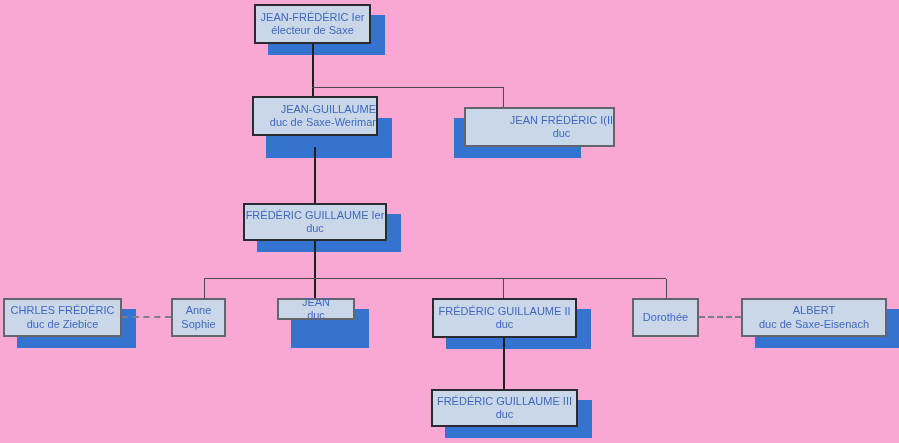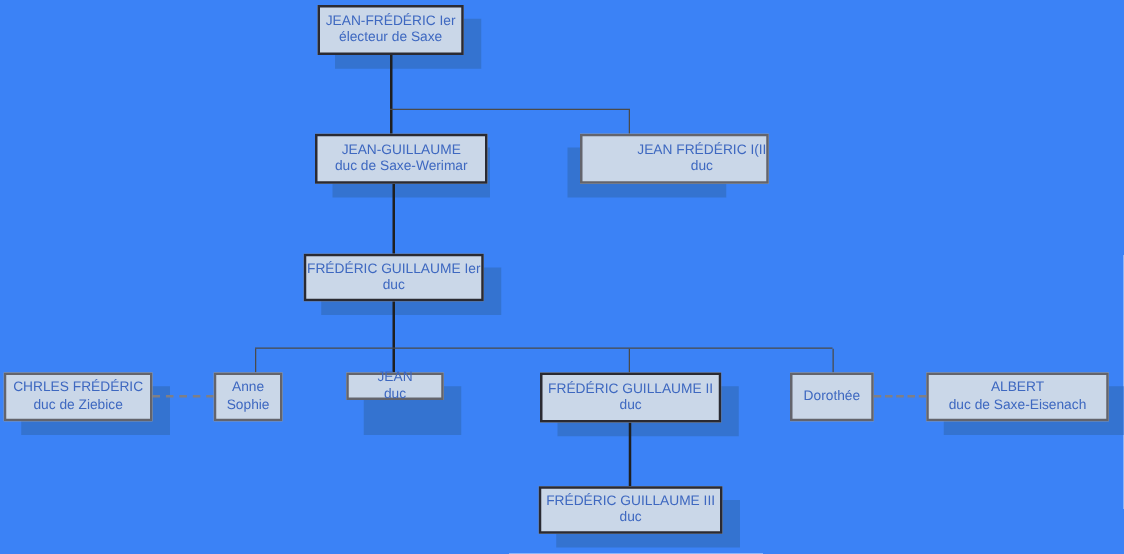--- a/index.html
+++ b/index.html
@@ -1,17 +1,17 @@
 <!DOCTYPE html>
 <html style="--box-fill: #cad7e8; --border-strong: #2a2a32; --border-normal: #63646c; --shadow-color: #3473d0; --text-color: #3e68c0; --line-strong: #1f1f1f; --line-normal: #4a4a4a; --line-dash: #7e7f86;"><head>
 <meta charset="utf-8">
 <style>
   html,body{margin:0;padding:0;background:#ffffff;}
   .canvas{
-    position:relative;width:899px;height:443px;overflow:hidden;background:#3b82f6;
+    position:relative;width:899px;height:443px;overflow:hidden;background:#f9a8d4;
     font-family:"Liberation Sans",sans-serif;
   }
   .node{
     position:absolute;box-sizing:border-box;
     background:var(--box-fill);
     display:flex;flex-direction:column;align-items:center;justify-content:center;
     text-align:center;color:var(--text-color);
     font-size:11px;line-height:13.5px;
     cursor:default;
   }
@@ -47,21 +47,21 @@
     <div class="conn v" style="left: 204px; top: 279px; height: 19px;"></div>
     <div class="conn v" style="left: 503px; top: 279px; height: 19px;"></div>
     <div class="conn v" style="left: 666px; top: 279px; height: 19px;"></div>
     <div class="conn dash" style="left: 122px; top: 316px; width: 49px;"></div>
     <div class="conn dash" style="left: 699px; top: 316px; width: 42px;"></div>
     <div class="conn v strong" style="left: 503px; top: 338px; height: 51px;"></div>
     <div class="node strong" style="left: 254px; top: 4px; width: 117px; height: 40px;">
       <span>JEAN-FRÉDÉRIC Ier</span>
       <span>électeur de Saxe</span>
     </div>
-    <div class="node strong" style="left: 252px; top: 107px; width: 138px; height: 40px;">
+    <div class="node strong" style="left: 252px; top: 96px; width: 126px; height: 40px; align-items: flex-end;">
       <span>JEAN-GUILLAUME</span>
       <span>duc de Saxe-Werimar</span>
     </div>
     <div class="node normal" style="left: 464px; top: 107px; width: 151px; height: 40px; padding-left: 44px;">
       <span>JEAN FRÉDÉRIC I(II</span>
       <span>duc</span>
     </div>
     <div class="node strong" style="left: 243px; top: 203px; width: 144px; height: 38px;">
       <span>FRÉDÉRIC GUILLAUME Ier</span>
       <span>duc</span>

